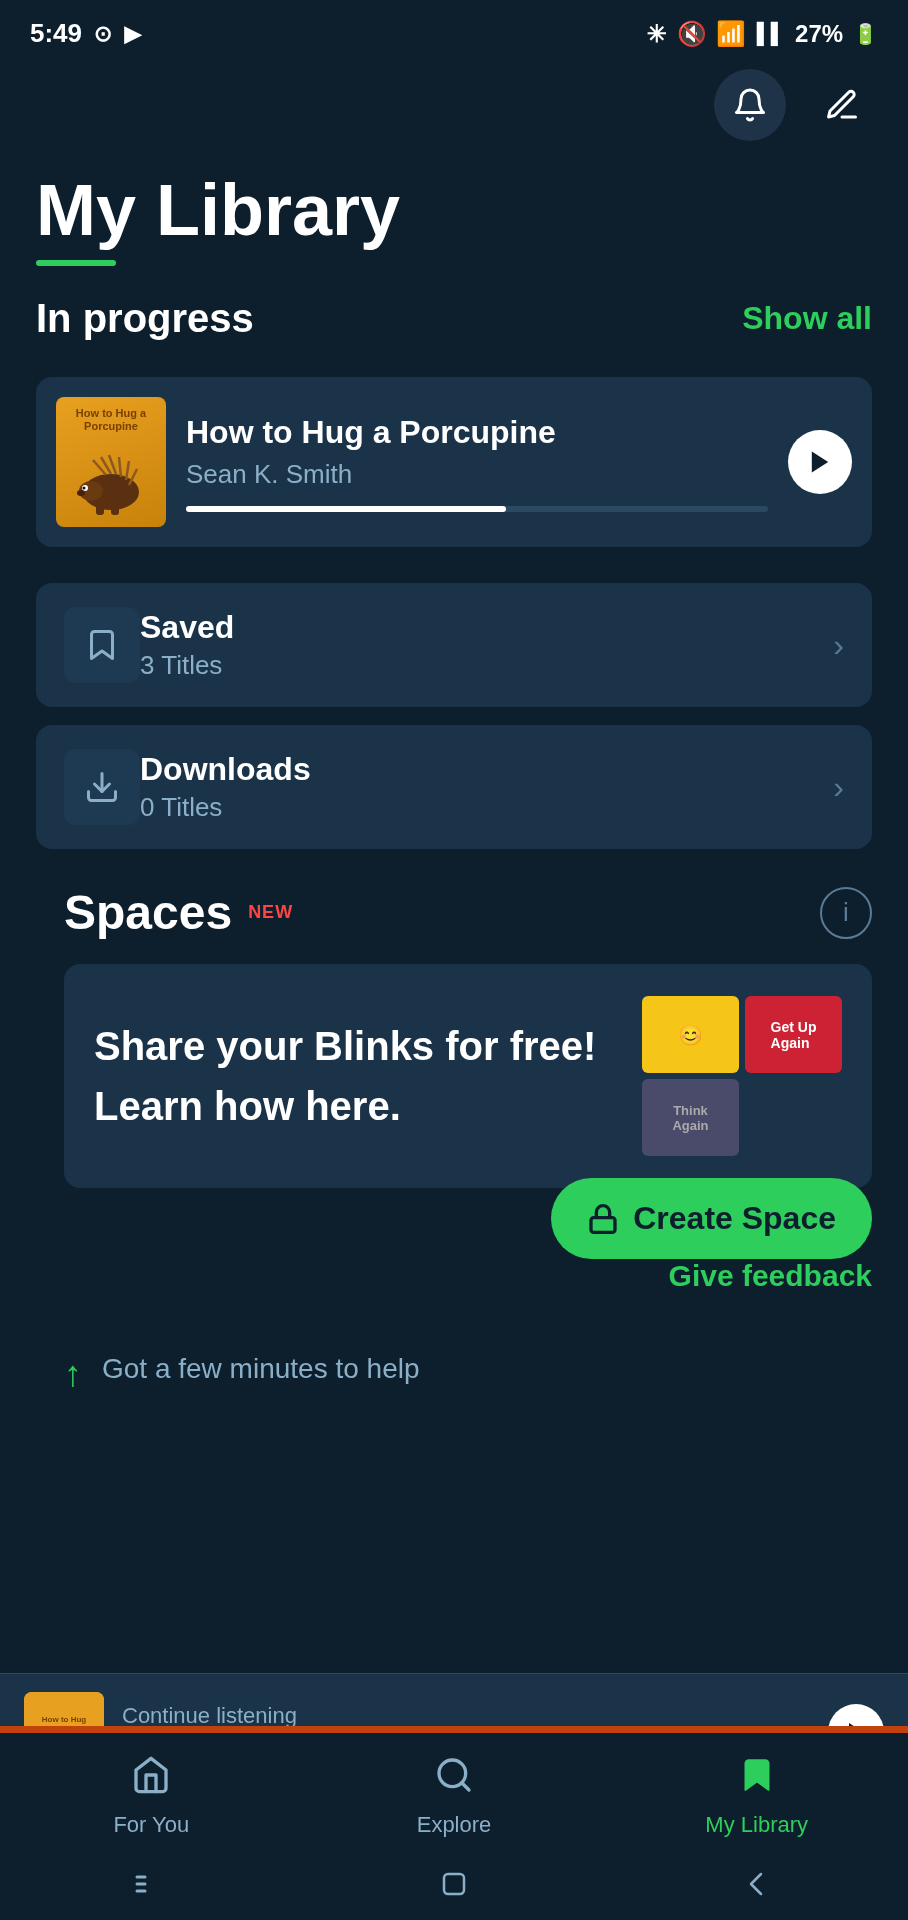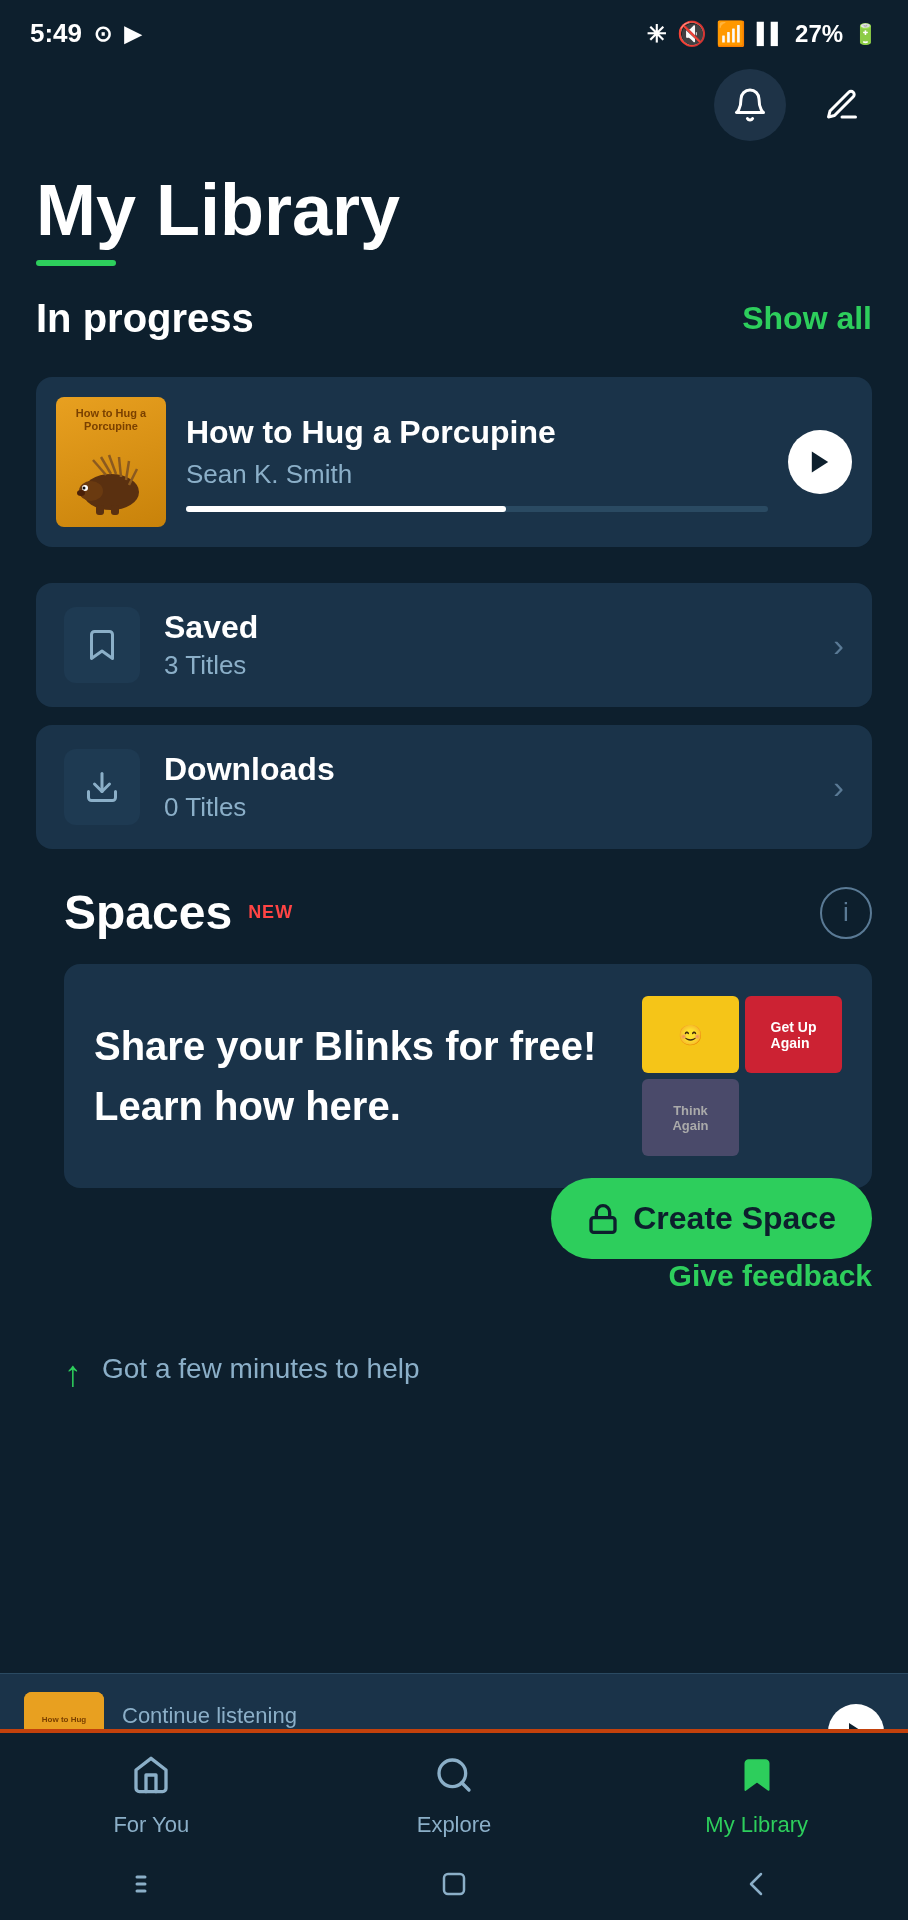--- a/index.html
+++ b/index.html
@@ -169,21 +169,20 @@
       border: none;
     }
 
     
     .list-item {
       background: #1a3349;
       border-radius: 16px;
       display: flex;
       align-items: center;
       padding: 24px 28px;
-      gap: 24px;
       margin-bottom: 18px;
       cursor: pointer;
     }
     .list-icon-box {
       width: 76px;
       height: 76px;
       background: #1e3a52;
       border-radius: 12px;
       display: flex;
       align-items: center;
@@ -410,21 +409,21 @@
     .bottom-section {
       position: fixed;
       bottom: 0;
       left: 0;
       width: 908px;
       background: #0d1f2d;
       z-index: 100;
     }
     .bottom-nav-row {
       display: flex;
-      border-top: 4px solid #c2410c;
+      border-top: 7px solid #c2410c;
     }
     .system-row {
       display: flex;
       justify-content: space-around;
       align-items: center;
       padding: 12px 0 18px;
     }
     .sys-btn {
       width: 50px;
       height: 36px;

